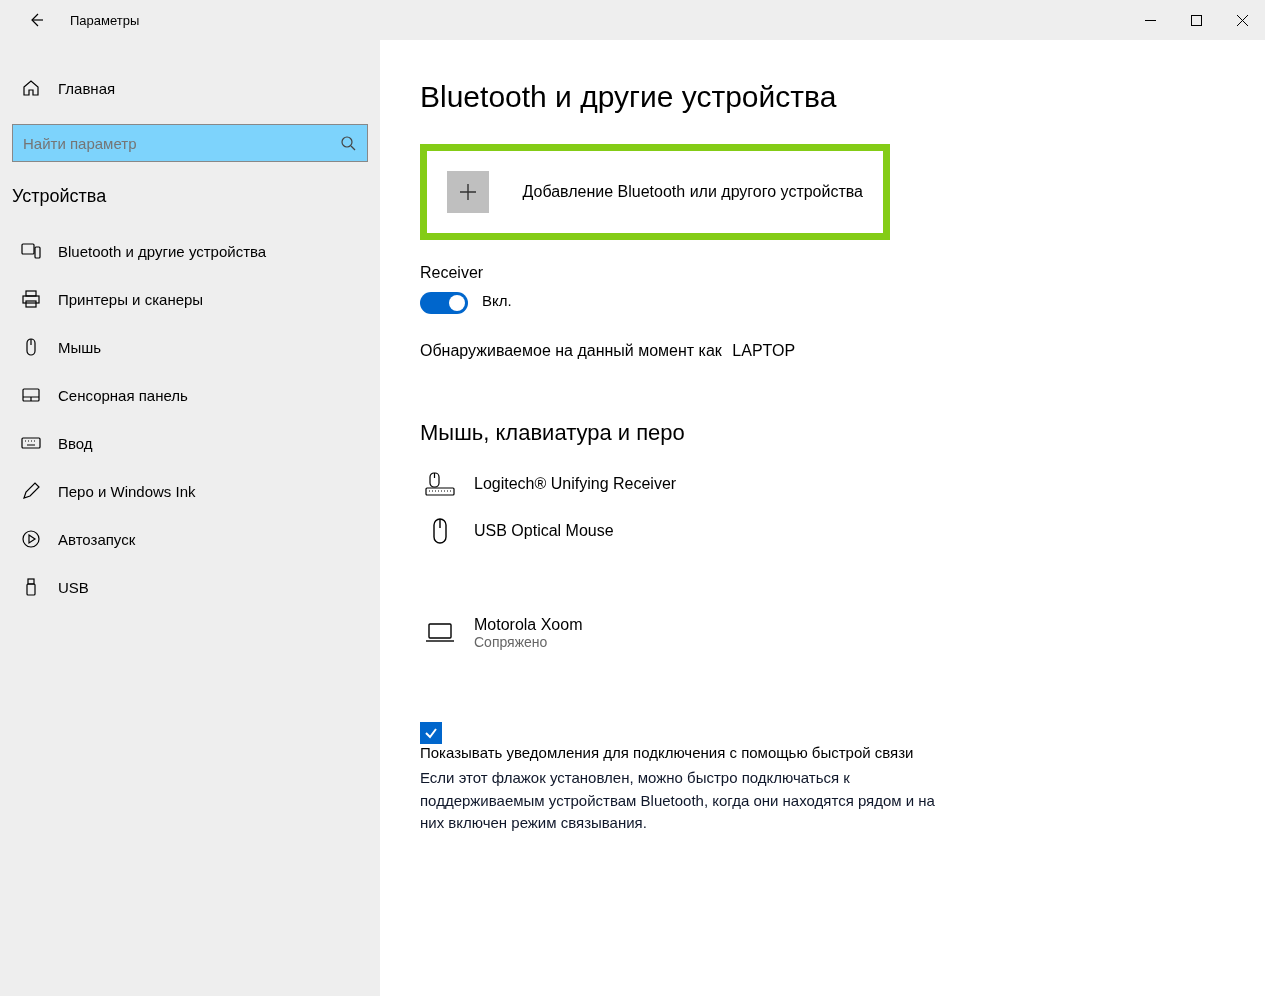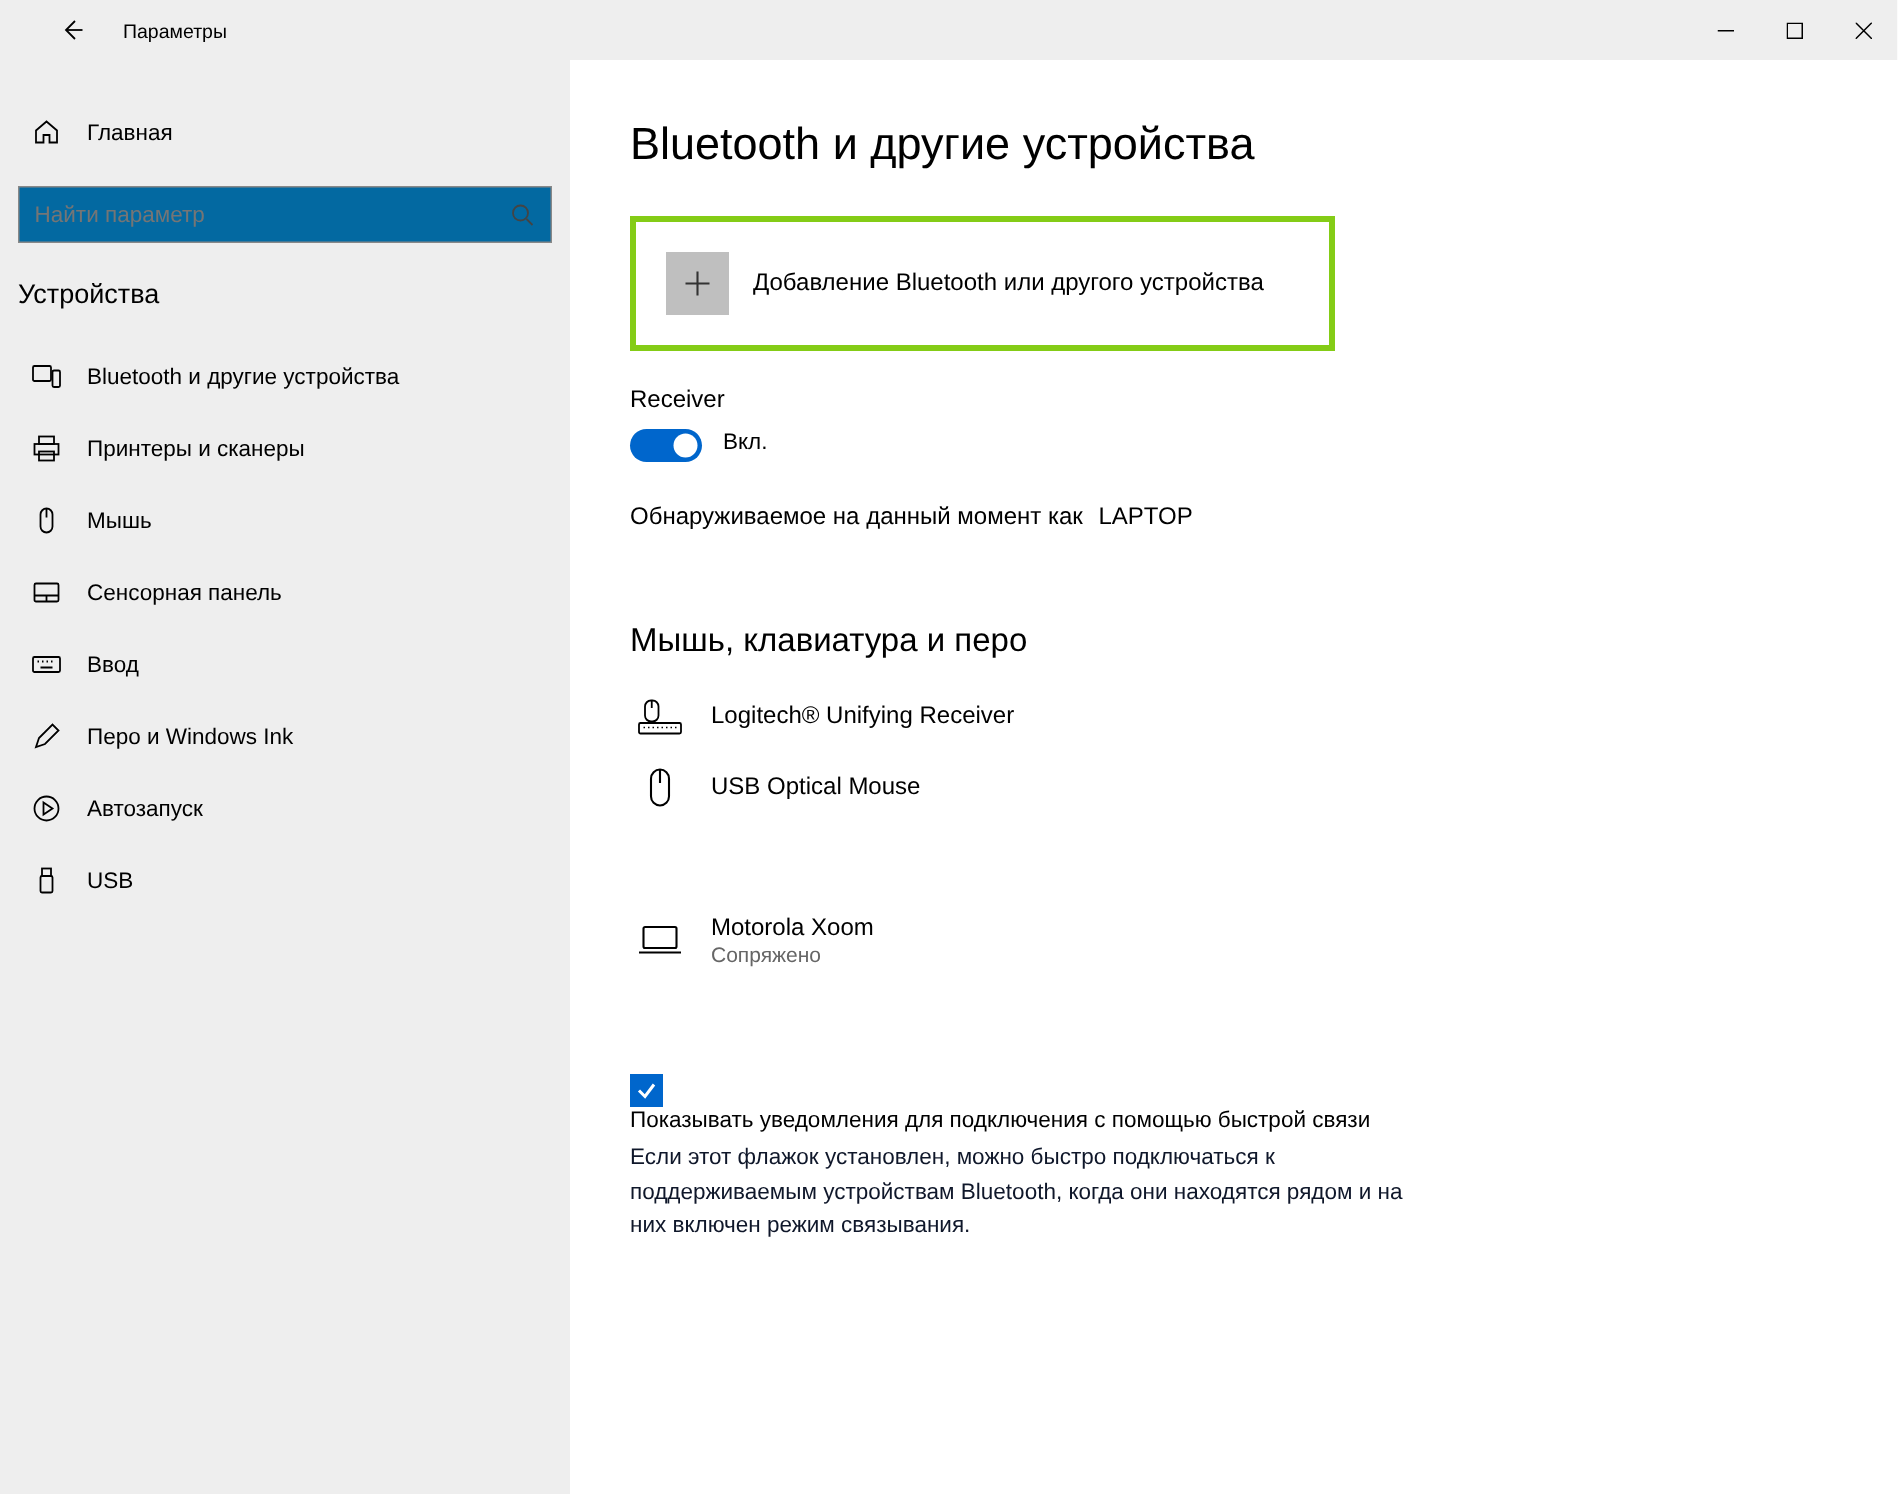--- a/index.html
+++ b/index.html
@@ -1,39 +1,39 @@
 <!DOCTYPE html>
 <html><head>
   <meta charset="utf-8">
   <style>
     * { margin: 0; padding: 0; box-sizing: border-box; font-family: "Segoe UI", -apple-system, sans-serif; }
     body { background: #ffffff; color: #000; font-size: 14px; width: 1265px; height: 996px; overflow: hidden; }
     
-    .titlebar { height: 40px; display: flex; align-items: center; padding-left: 32px; background: #eeeeee; }
+    .titlebar { height: 40px; display: flex; align-items: center; padding-left: 20px; background: #eeeeee; }
     .back-btn { width: 32px; height: 32px; display: flex; align-items: center; justify-content: center; margin-right: 18px; cursor: pointer; }
     .window-title { font-size: 13px; color: #000; }
     .window-controls { margin-left: auto; display: flex; }
     .win-ctrl { width: 46px; height: 32px; display: flex; align-items: center; justify-content: center; cursor: pointer; }
     
     .content { display: flex; height: calc(100% - 40px); }
     .sidebar { width: 380px; background: #eeeeee; padding-top: 30px; }
     .sidebar-home { display: flex; align-items: center; padding: 8px 20px; margin-bottom: 18px; cursor: pointer; }
     .sidebar-home .icon { width: 22px; margin-right: 16px; display: flex; align-items: center; justify-content: center; }
     .sidebar-home .label { font-size: 15px; }
-    .search-box { margin: 0 12px 24px 12px; height: 38px; border: 1px solid #888; background: #0369a1; display: flex; align-items: center; padding: 0 10px; }
+    .search-box { margin: 0 12px 24px 12px; height: 38px; border: 1px solid #888; background: #7dd3fc; display: flex; align-items: center; padding: 0 10px; }
     .search-box input { flex: 1; border: none; outline: none; font-size: 15px; background: transparent; }
     .search-box .search-icon { width: 18px; height: 18px; display:flex; align-items:center; justify-content:center; }
     .sidebar-category { font-size: 18px; padding: 0 12px 20px 12px; }
     .sidebar-item { display: flex; align-items: center; padding: 14px 20px; cursor: pointer; }
     .sidebar-item .icon { width: 22px; margin-right: 16px; display:flex; align-items:center; justify-content:center; }
     .sidebar-item .label { font-size: 15px; }
     
     .main { flex: 1; background: #ffffff; padding: 40px 40px 40px 40px; overflow-y: auto; }
     .page-title { font-size: 30px; font-weight: 400; margin-bottom: 30px; }
-    .add-device-box { border: 4px solid #84cc16; width: 470px; padding: 20px; display: flex; align-items: center; cursor: pointer; margin-bottom: 24px; }
+    .add-device-box { border: 7px solid #84cc16; width: 470px; padding: 20px; display: flex; align-items: center; cursor: pointer; margin-bottom: 24px; justify-content: space-between; }
     .plus-btn { width: 42px; height: 42px; background: #bfbfbf; display: flex; align-items: center; justify-content: center; margin-right: 16px; }
     .plus-btn svg { stroke: #333; }
     .add-device-label { font-size: 16px; }
     .bt-label { font-size: 16px; margin-bottom: 10px; }
     .toggle-row { display: flex; align-items: flex-start; margin-bottom: 28px; }
     .toggle { width: 48px; height: 22px; border-radius: 11px; background: #0066cc; position: relative; margin-right: 14px; cursor: pointer; }
     .toggle .knob { position: absolute; right: 3px; top: 3px; width: 16px; height: 16px; border-radius: 50%; background: #fff; }
     .toggle-state { font-size: 15px; }
     .discoverable { font-size: 16px; margin-bottom: 60px; }
     .discoverable-name { margin-left: 6px; }

